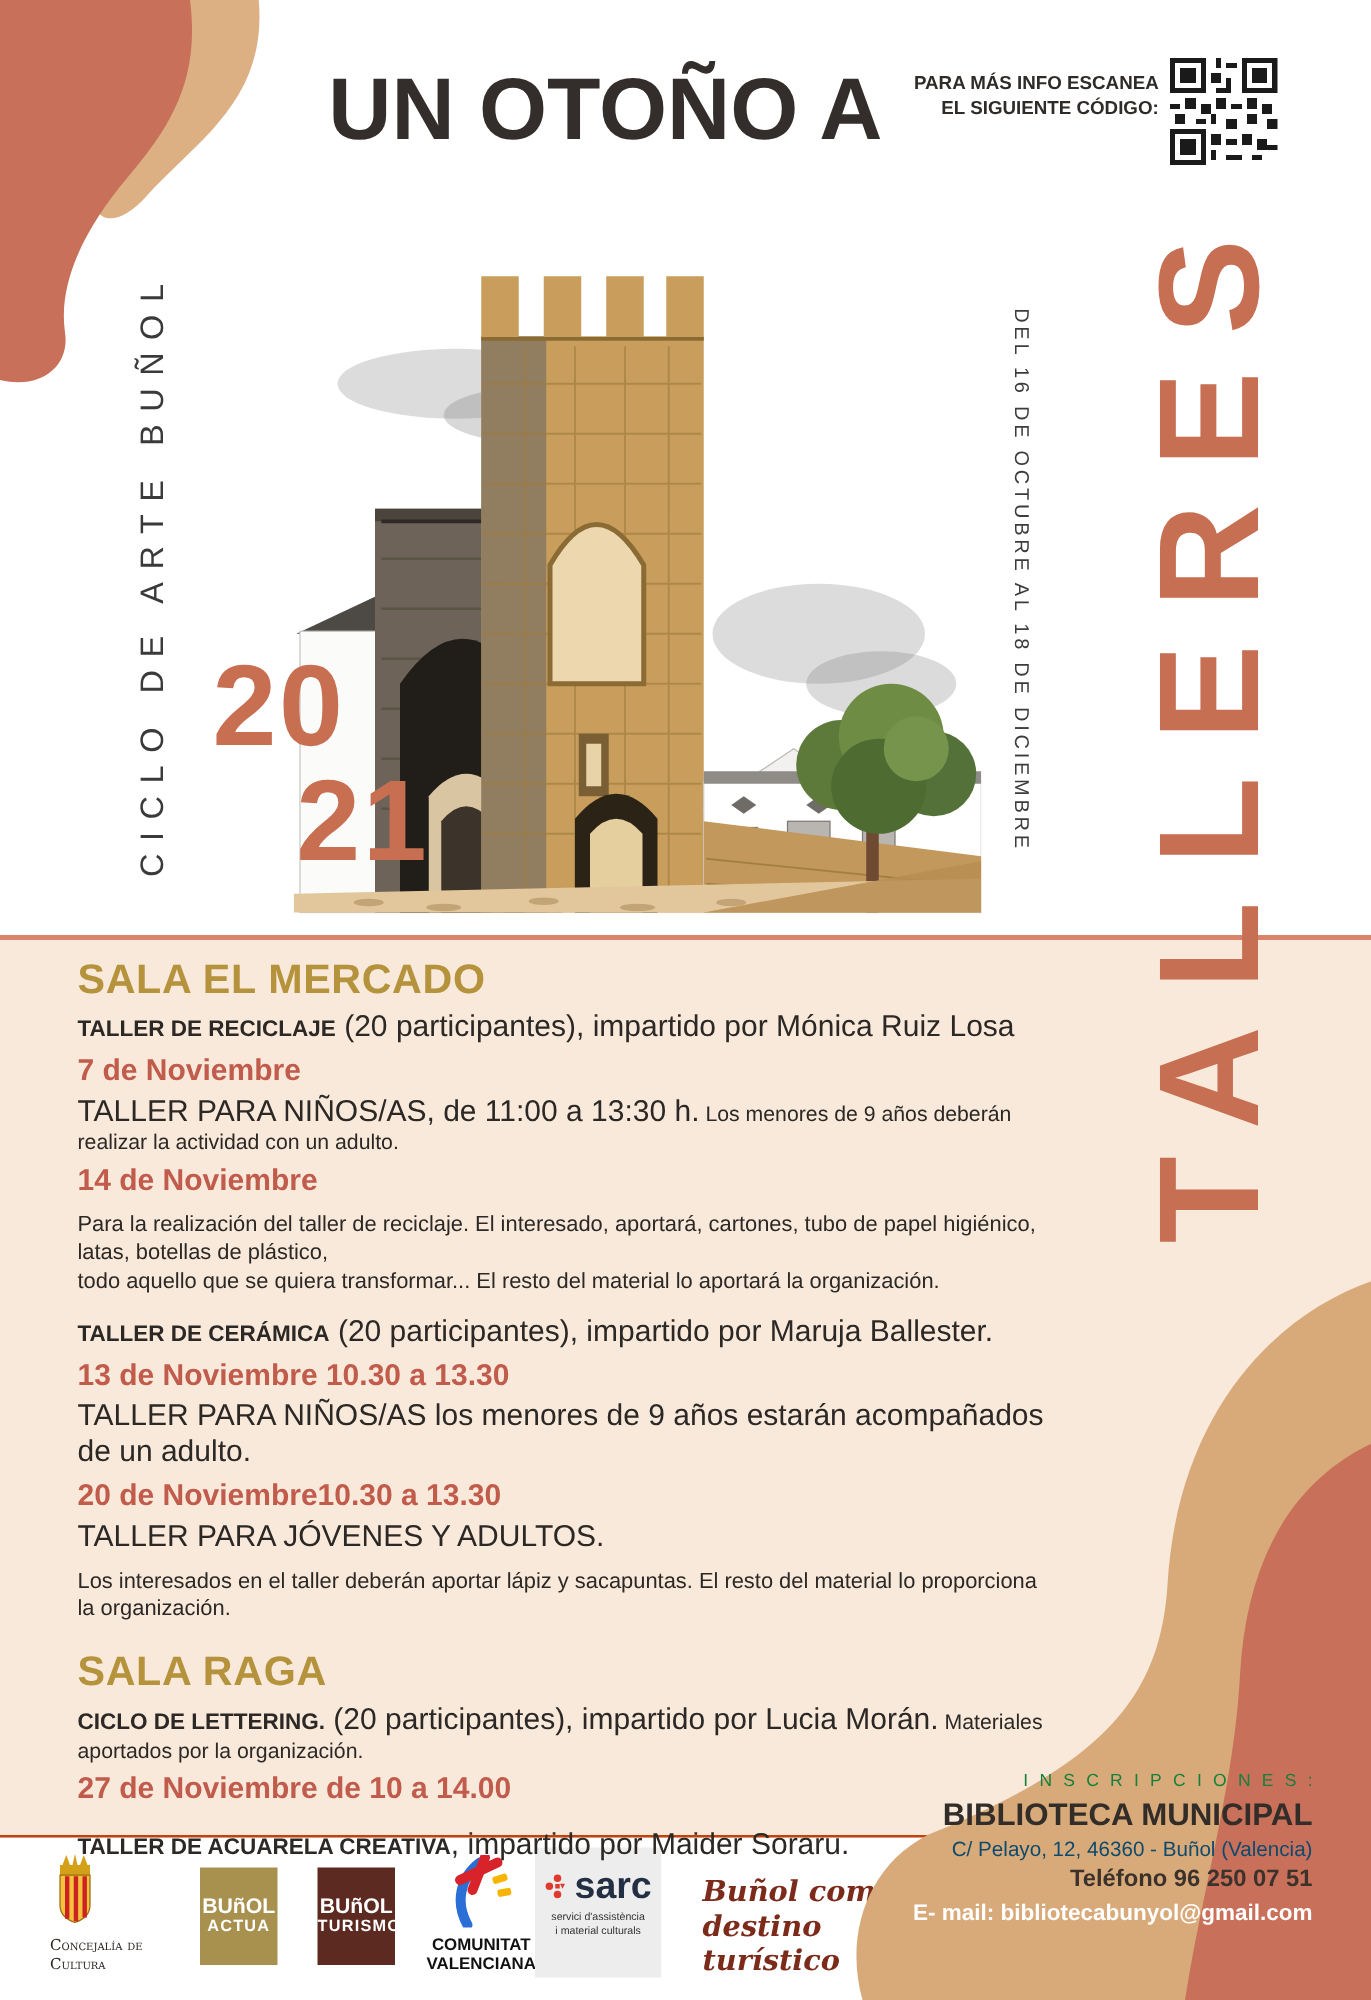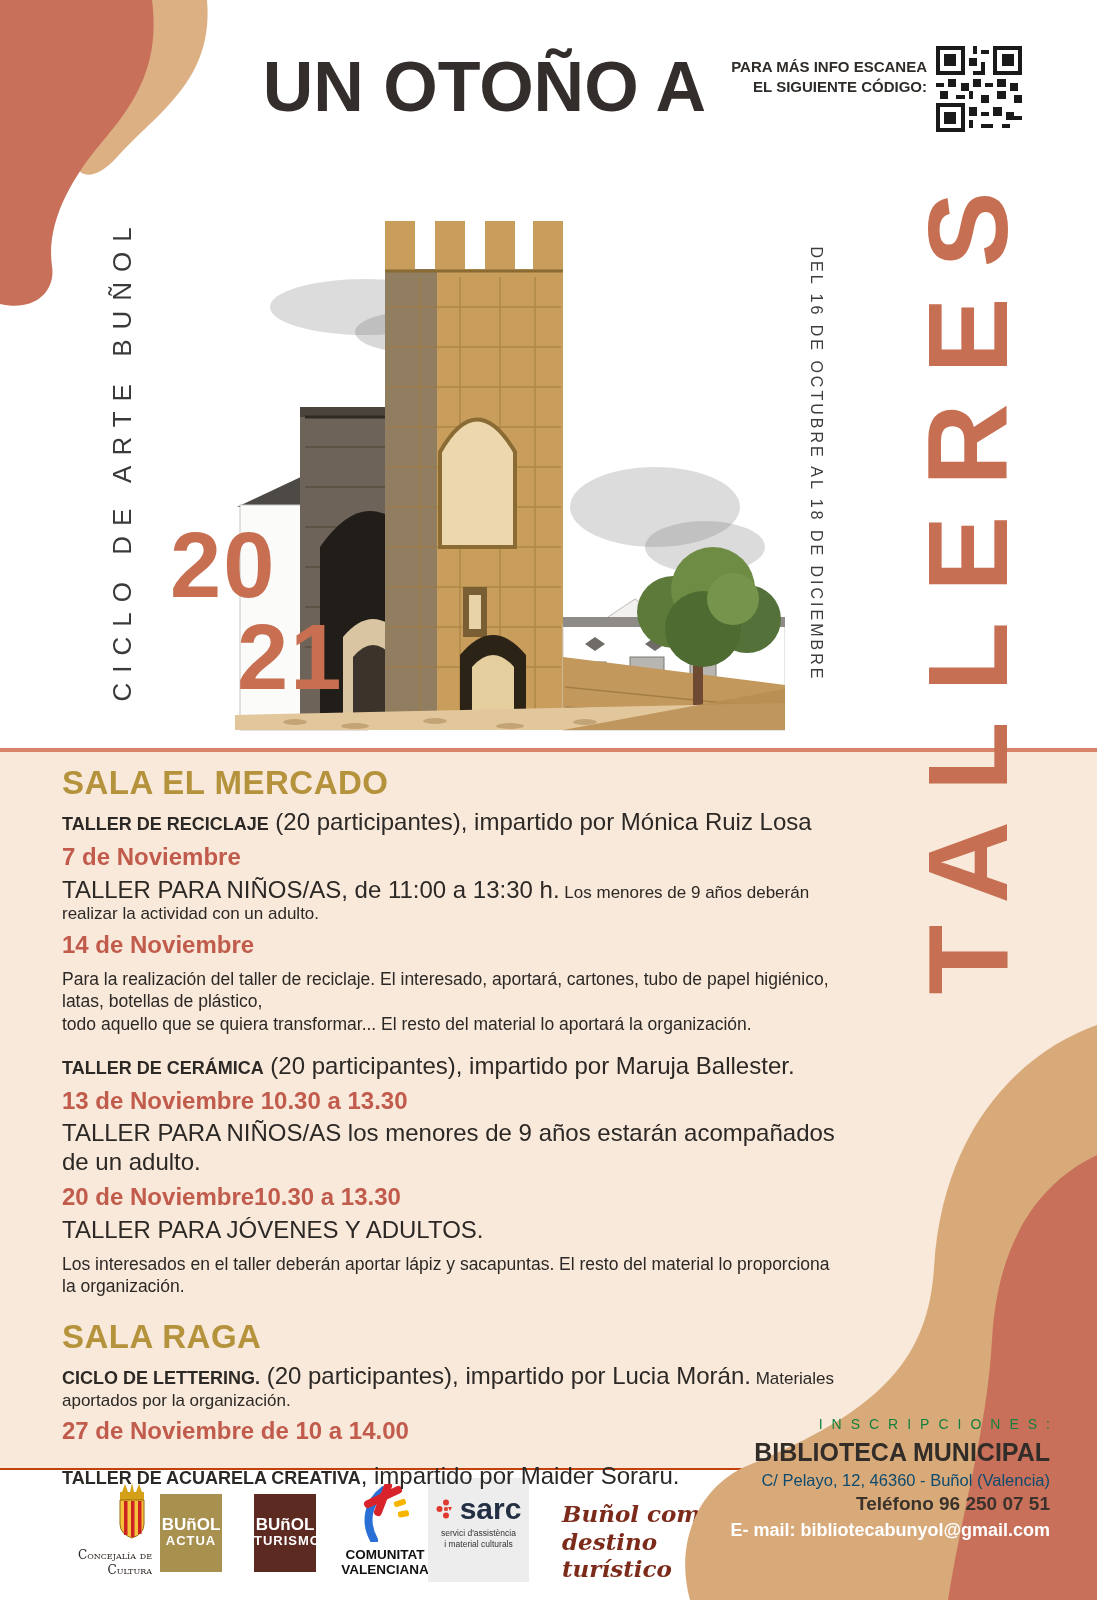--- a/index.html
+++ b/index.html
@@ -48,21 +48,21 @@
   .blob-tl{left:0;top:0;width:240px;height:340px;z-index:0;}
   .blob-br{left:680px;top:1010px;width:417px;height:590px;z-index:3;}
   .inscripciones{right:47px;top:1416px;width:420px;text-align:right;z-index:4;}
   .ins-heading{font-size:14px;font-weight:normal;letter-spacing:9px;color:#15803d;margin-right:-9px;}
   .ins-venue{font-size:25px;font-weight:800;color:#322d28;margin-top:6px;}
   .ins-address{font-size:16.5px;color:#0c4a6e;margin-top:4px;}
   .ins-phone{font-size:19px;font-weight:bold;color:#3a322b;margin-top:3px;}
   .ins-email{font-size:18px;font-weight:bold;color:#ffffff;margin-top:5px;}
 
   
-  .logo-concejalia{left:40px;top:1482px;width:112px;text-align:right;}
+  .logo-concejalia{left:40px;top:1482px;width:112px;text-align:left;}
   .concejalia-caption{font-family:"DejaVu Serif",serif;font-variant:small-caps;font-size:12px;
                       color:#2c2420;line-height:1.25;margin-top:4px;}
   .sq{width:62px;height:78px;color:#ffffff;text-align:center;box-sizing:border-box;padding-top:22px;}
   .sq-actua{left:160px;top:1494px;background:#a8914f;}
   .sq-turismo{left:254px;top:1494px;background:#5d2a21;}
   .sq-l1{font-size:17px;font-weight:800;line-height:1;}
   .sq-l2{font-size:13px;font-weight:800;letter-spacing:1px;line-height:1.2;}
   .logo-comunitat{left:332px;top:1484px;width:106px;text-align:center;}
   .comunitat-text{font-size:13.5px;font-weight:800;color:#111111;line-height:1.1;margin-top:2px;}
   .logo-sarc{left:428px;top:1478px;width:101px;height:104px;background:#ededee;text-align:center;

